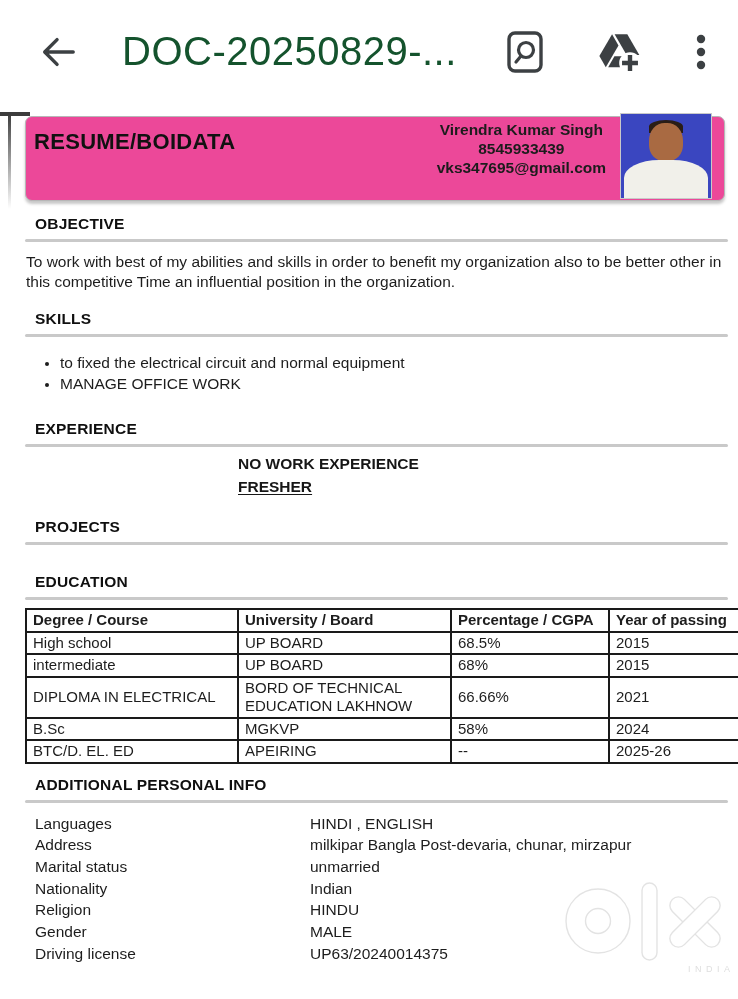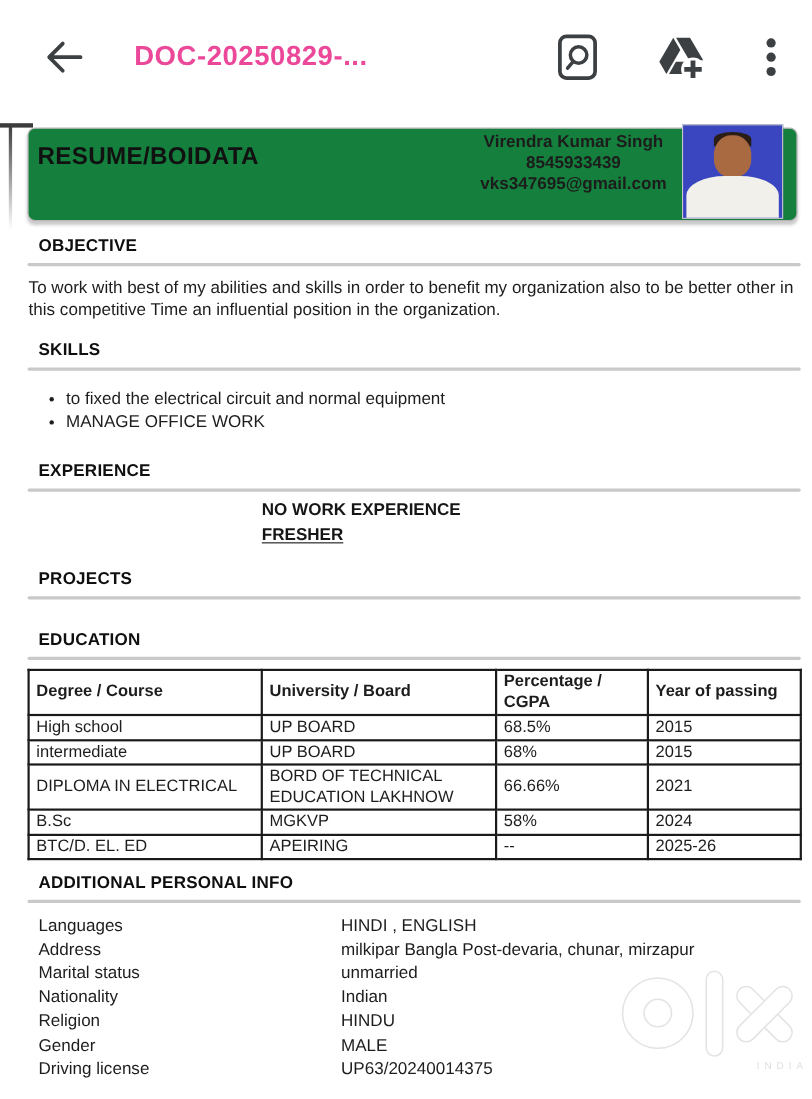--- a/index.html
+++ b/index.html
@@ -15,47 +15,47 @@
   
   .appbar {
     height: 103px;
     display: flex;
     align-items: center;
     padding: 0 30px 0 36px;
     background: #ffffff;
   }
   .back-btn { width: 44px; height: 44px; display: flex; align-items: center; justify-content: center; cursor: pointer; }
   .appbar-title {
-    font-size: 25px;
-    color: #ec4899;
+    font-size: 40px;
+    color: #14532d;
     margin-left: 42px;
     letter-spacing: 0.5px;
     white-space: nowrap;
-    font-weight: 700;
+    font-weight: 400;
   }
   .appbar-actions { margin-left: auto; display: flex; align-items: center; gap: 52px; }
   .icon-btn { display: flex; align-items: center; justify-content: center; cursor: pointer; }
 
   
   .page {
     position: relative;
     height: 896px;
     background: #ffffff;
     overflow: hidden;
   }
   .page-edge-top { position: absolute; left: 0; top: 9px; width: 30px; height: 4px; background: #3c3c3c; }
   .page-edge-left { position: absolute; left: 8px; top: 10px; width: 3px; height: 96px;
     background: linear-gradient(#3c3c3c, rgba(60,60,60,0)); }
 
   
   .banner {
     position: relative;
     margin: 13px 13px 0 25px;
     height: 85px;
-    background: #15803d;
+    background: #ec4899;
     border: 1px solid #b7b7b7;
     border-radius: 7px;
     box-shadow: 0 3px 3px rgba(0,0,0,0.22);
   }
   .banner-title {
     position: absolute; left: 8px; top: 12px;
     font-size: 22px; font-weight: 700; color: #111;
     letter-spacing: 0.3px;
   }
   .contact {
@@ -134,21 +134,21 @@
   .edu-table th, .edu-table td {
     border: 2px solid #1a1a1a;
     font-size: 15px;
     text-align: left;
     padding: 1px 6px;
     line-height: 18.5px;
     vertical-align: middle;
     overflow: hidden;
   }
   .edu-table th { font-weight: 700; }
-  .col-1 { width: 212px; } .col-2 { width: 213px; } .col-3 { width: 138px; } .col-4 { width: 139px; }
+  .col-1 { width: 212px; } .col-2 { width: 213px; } .col-3 { width: 158px; } .col-4 { width: 139px; }
 
   
   .info-rows { margin-top: 10px; }
   .info-row { display: flex; font-size: 15.5px; line-height: 21.7px; color: #1d1d1d; }
   .info-label { margin-left: 35px; width: 275px; flex: none; }
   .info-value { flex: 1; }
 
   
   .watermark { position: absolute; right: 2px; bottom: 18px; opacity: 0.92; pointer-events: none; }
 </style>

